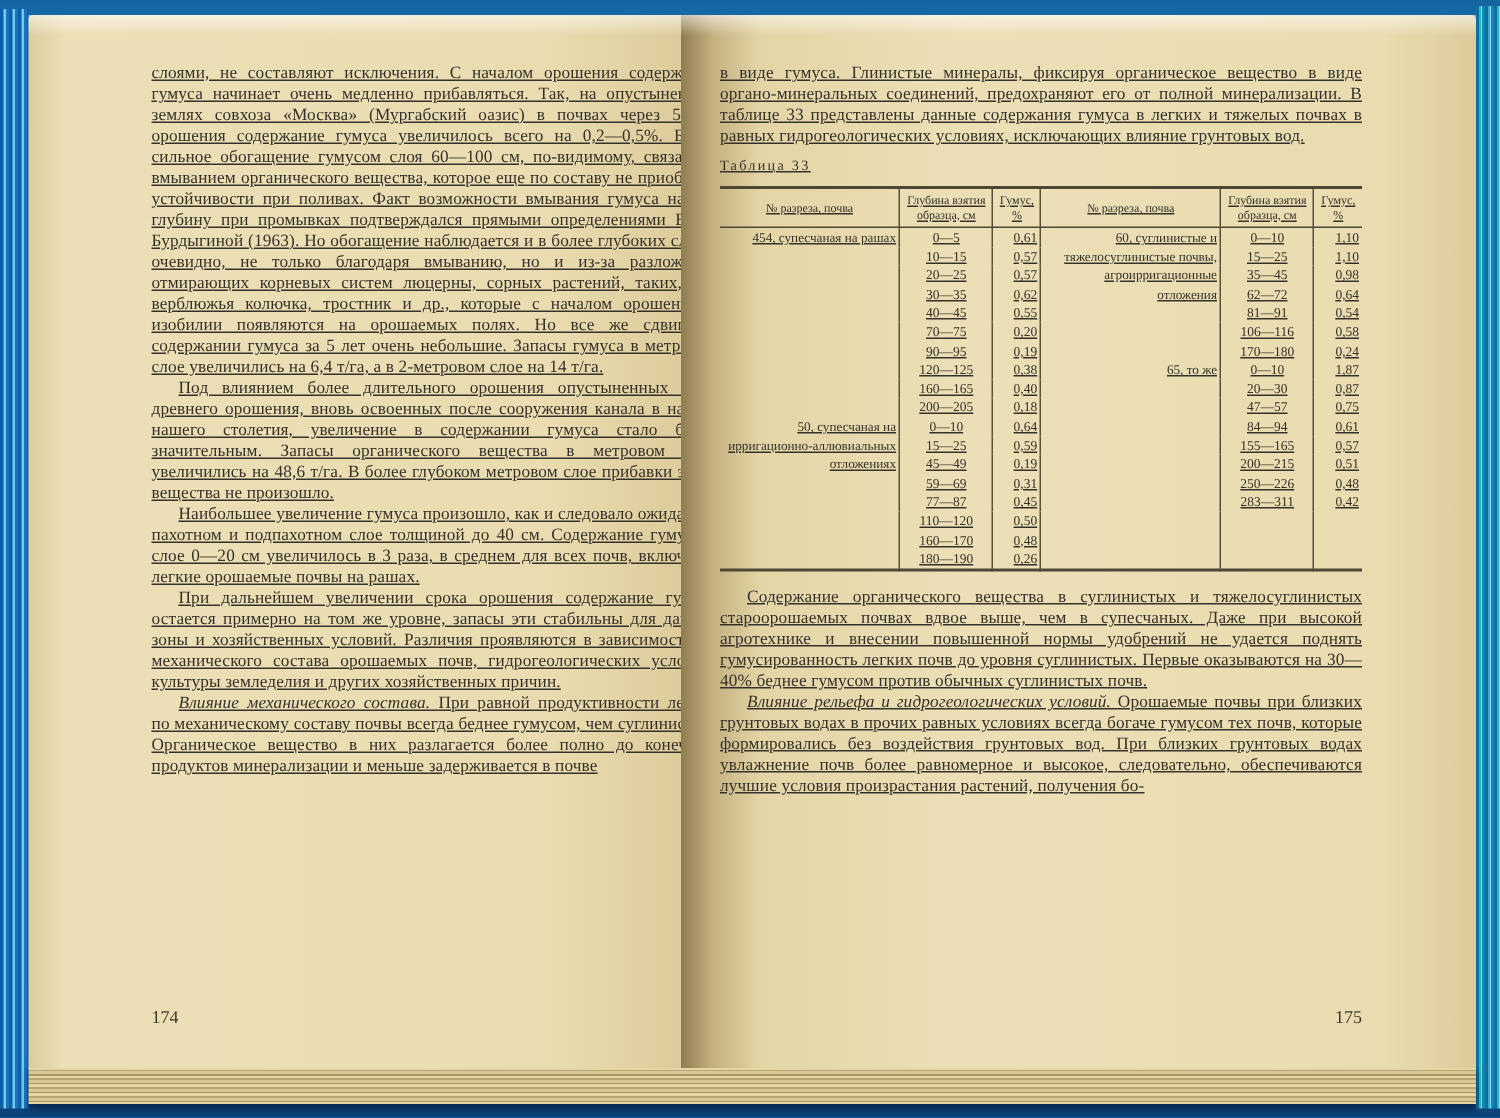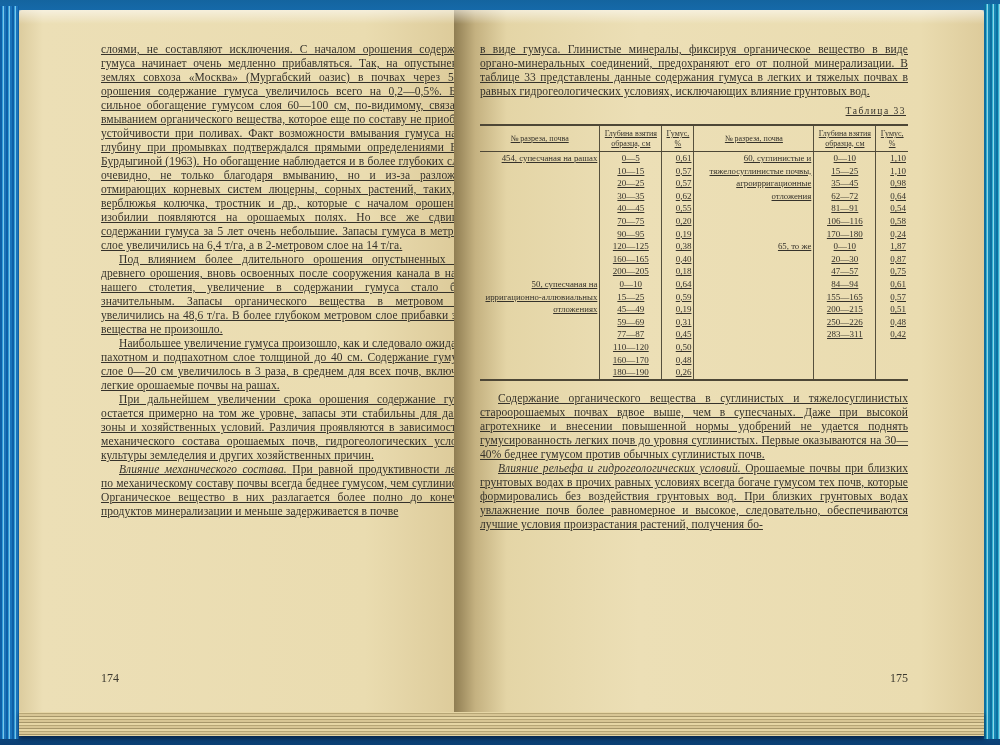--- a/index.html
+++ b/index.html
@@ -33,21 +33,21 @@
   p.body-par { font-size:11.5px; line-height:14px; text-align:justify; text-indent:18px;
                letter-spacing:0.1px; }
   p.noindent { text-indent:0; }
   .lead-i { font-style:italic; }
 
   .page-number { position:absolute; bottom:0; font-size:12px; color:#3c392f; }
   .page-number.pn-left { left:0; }
   .page-number.pn-right { right:0; }
 
   
-  .table-label { text-align:right; font-size:9.5px; letter-spacing:1.5px; margin:8px 2px 8px 0; }
+  .table-label { text-align:left; font-size:9.5px; letter-spacing:1.5px; margin:8px 2px 8px 0; }
   .table-title { text-align:center; font-weight:bold; font-size:10.5px; line-height:13px;
                  margin:0 14px 7px 14px; }
   table.humus { width:100%; border-collapse:collapse; font-size:9px;
                 border-top:2px solid #4d4736; border-bottom:2px solid #4d4736; margin-bottom:10px; }
   table.humus th { font-size:8px; font-weight:normal; line-height:9.5px; padding:3px 2px;
                    border-bottom:1px solid #4d4736; text-align:center; vertical-align:middle; }
   table.humus th, table.humus td { border-right:1px solid #56503d; }
   table.humus th.last, table.humus td.last { border-right:none; }
   table.humus td { padding:0 2px; line-height:12.6px; vertical-align:top; }
   td.profile-cell { font-size:8.8px; line-height:10.5px; padding:2px 3px; text-align:right; }

